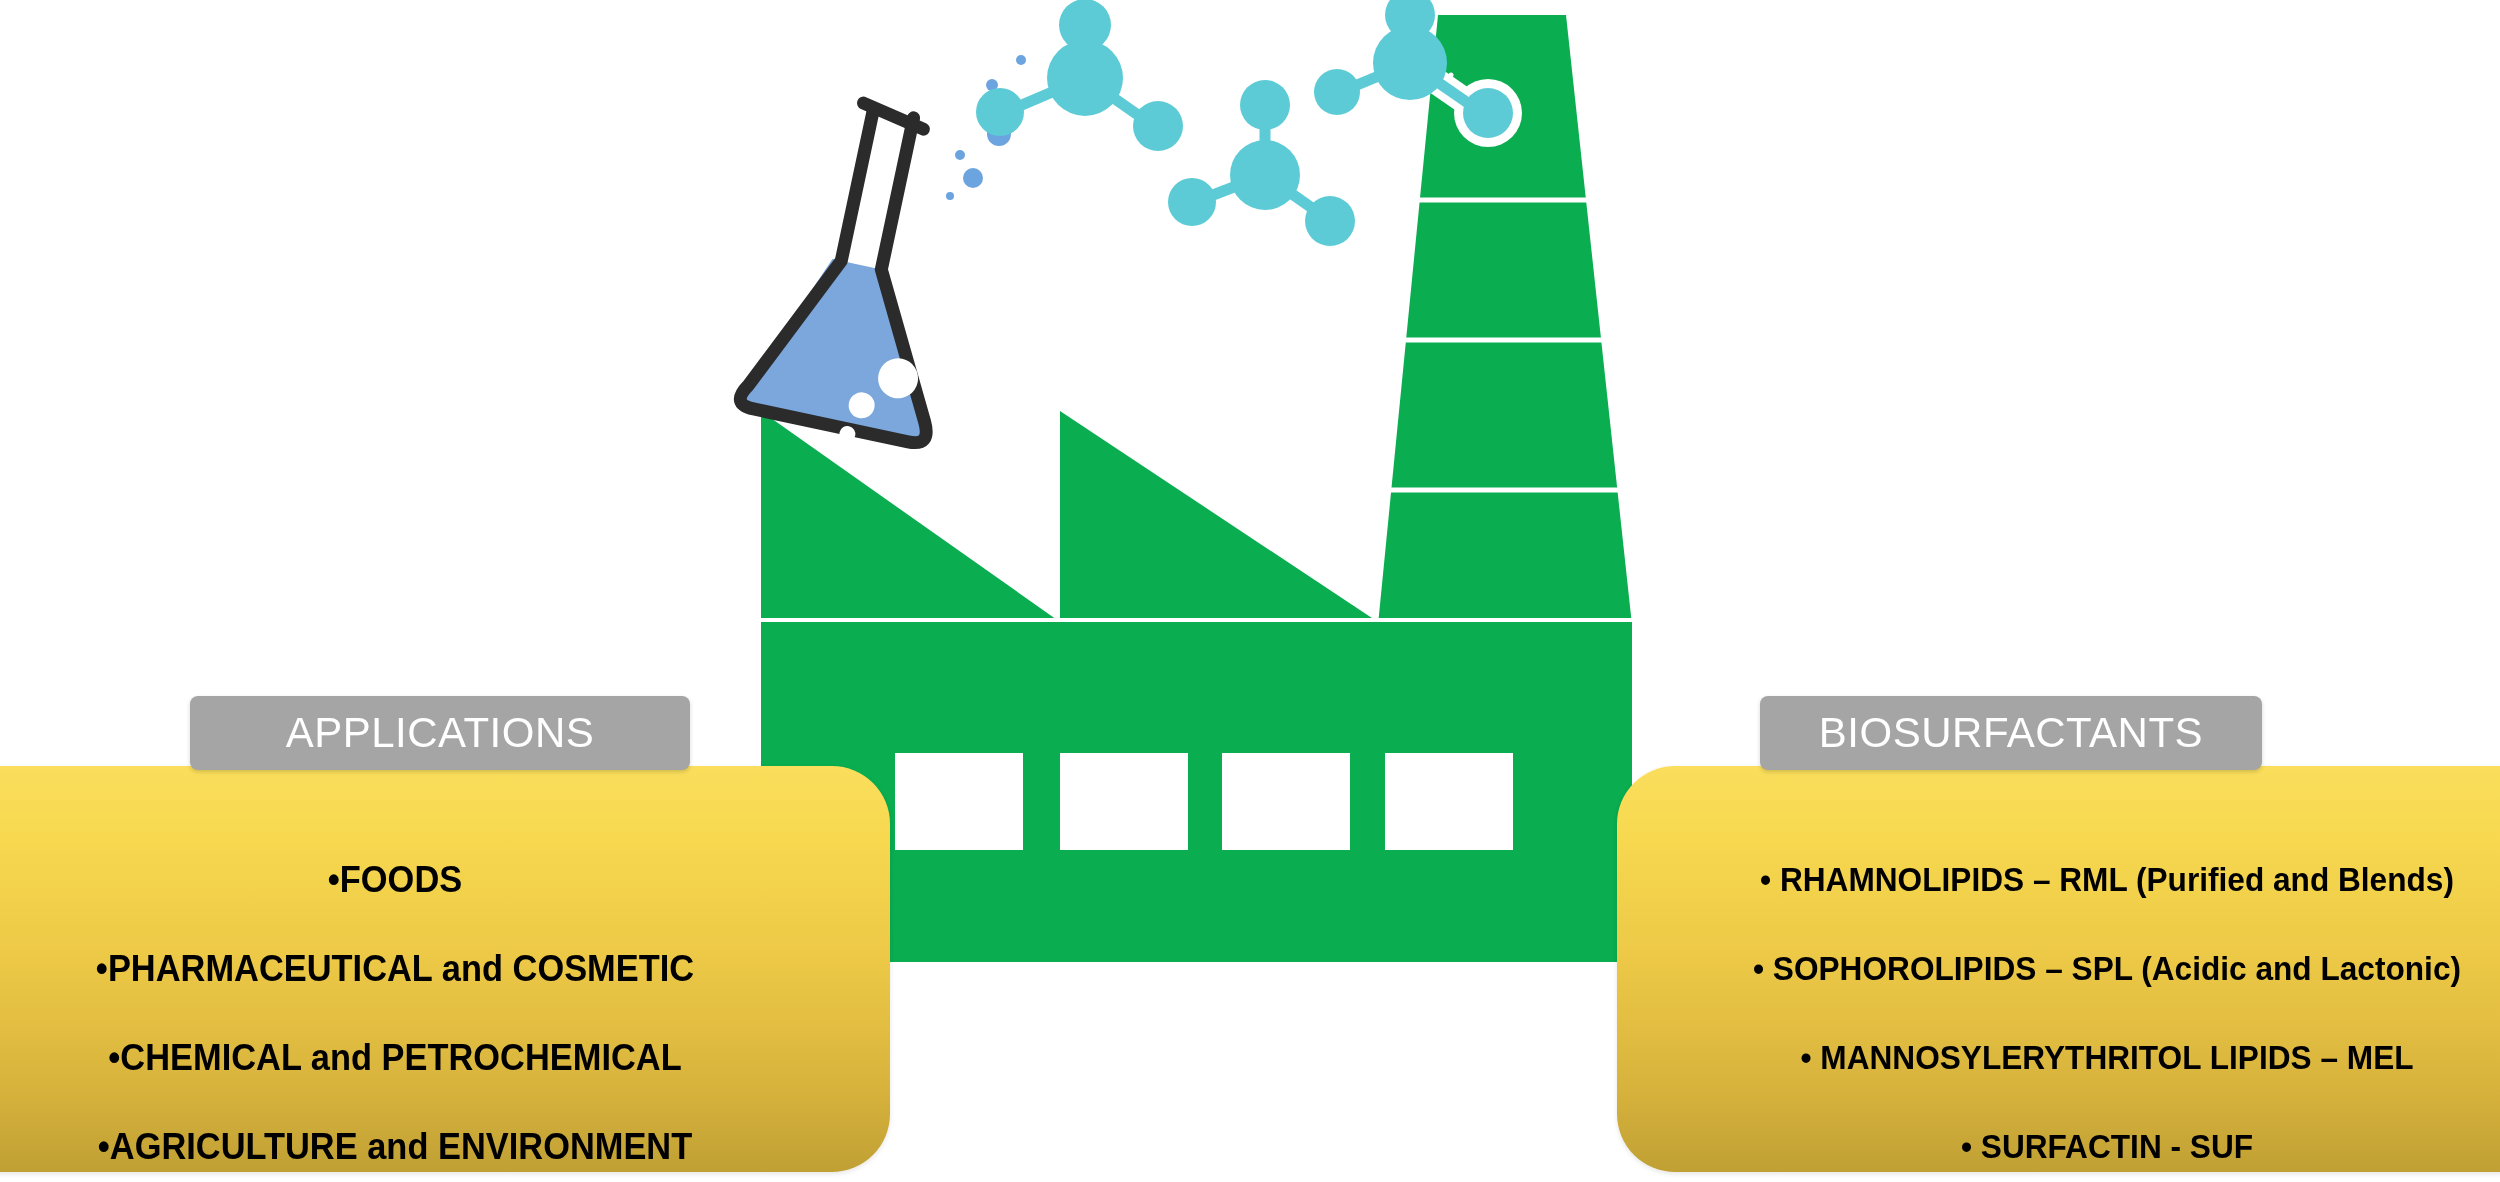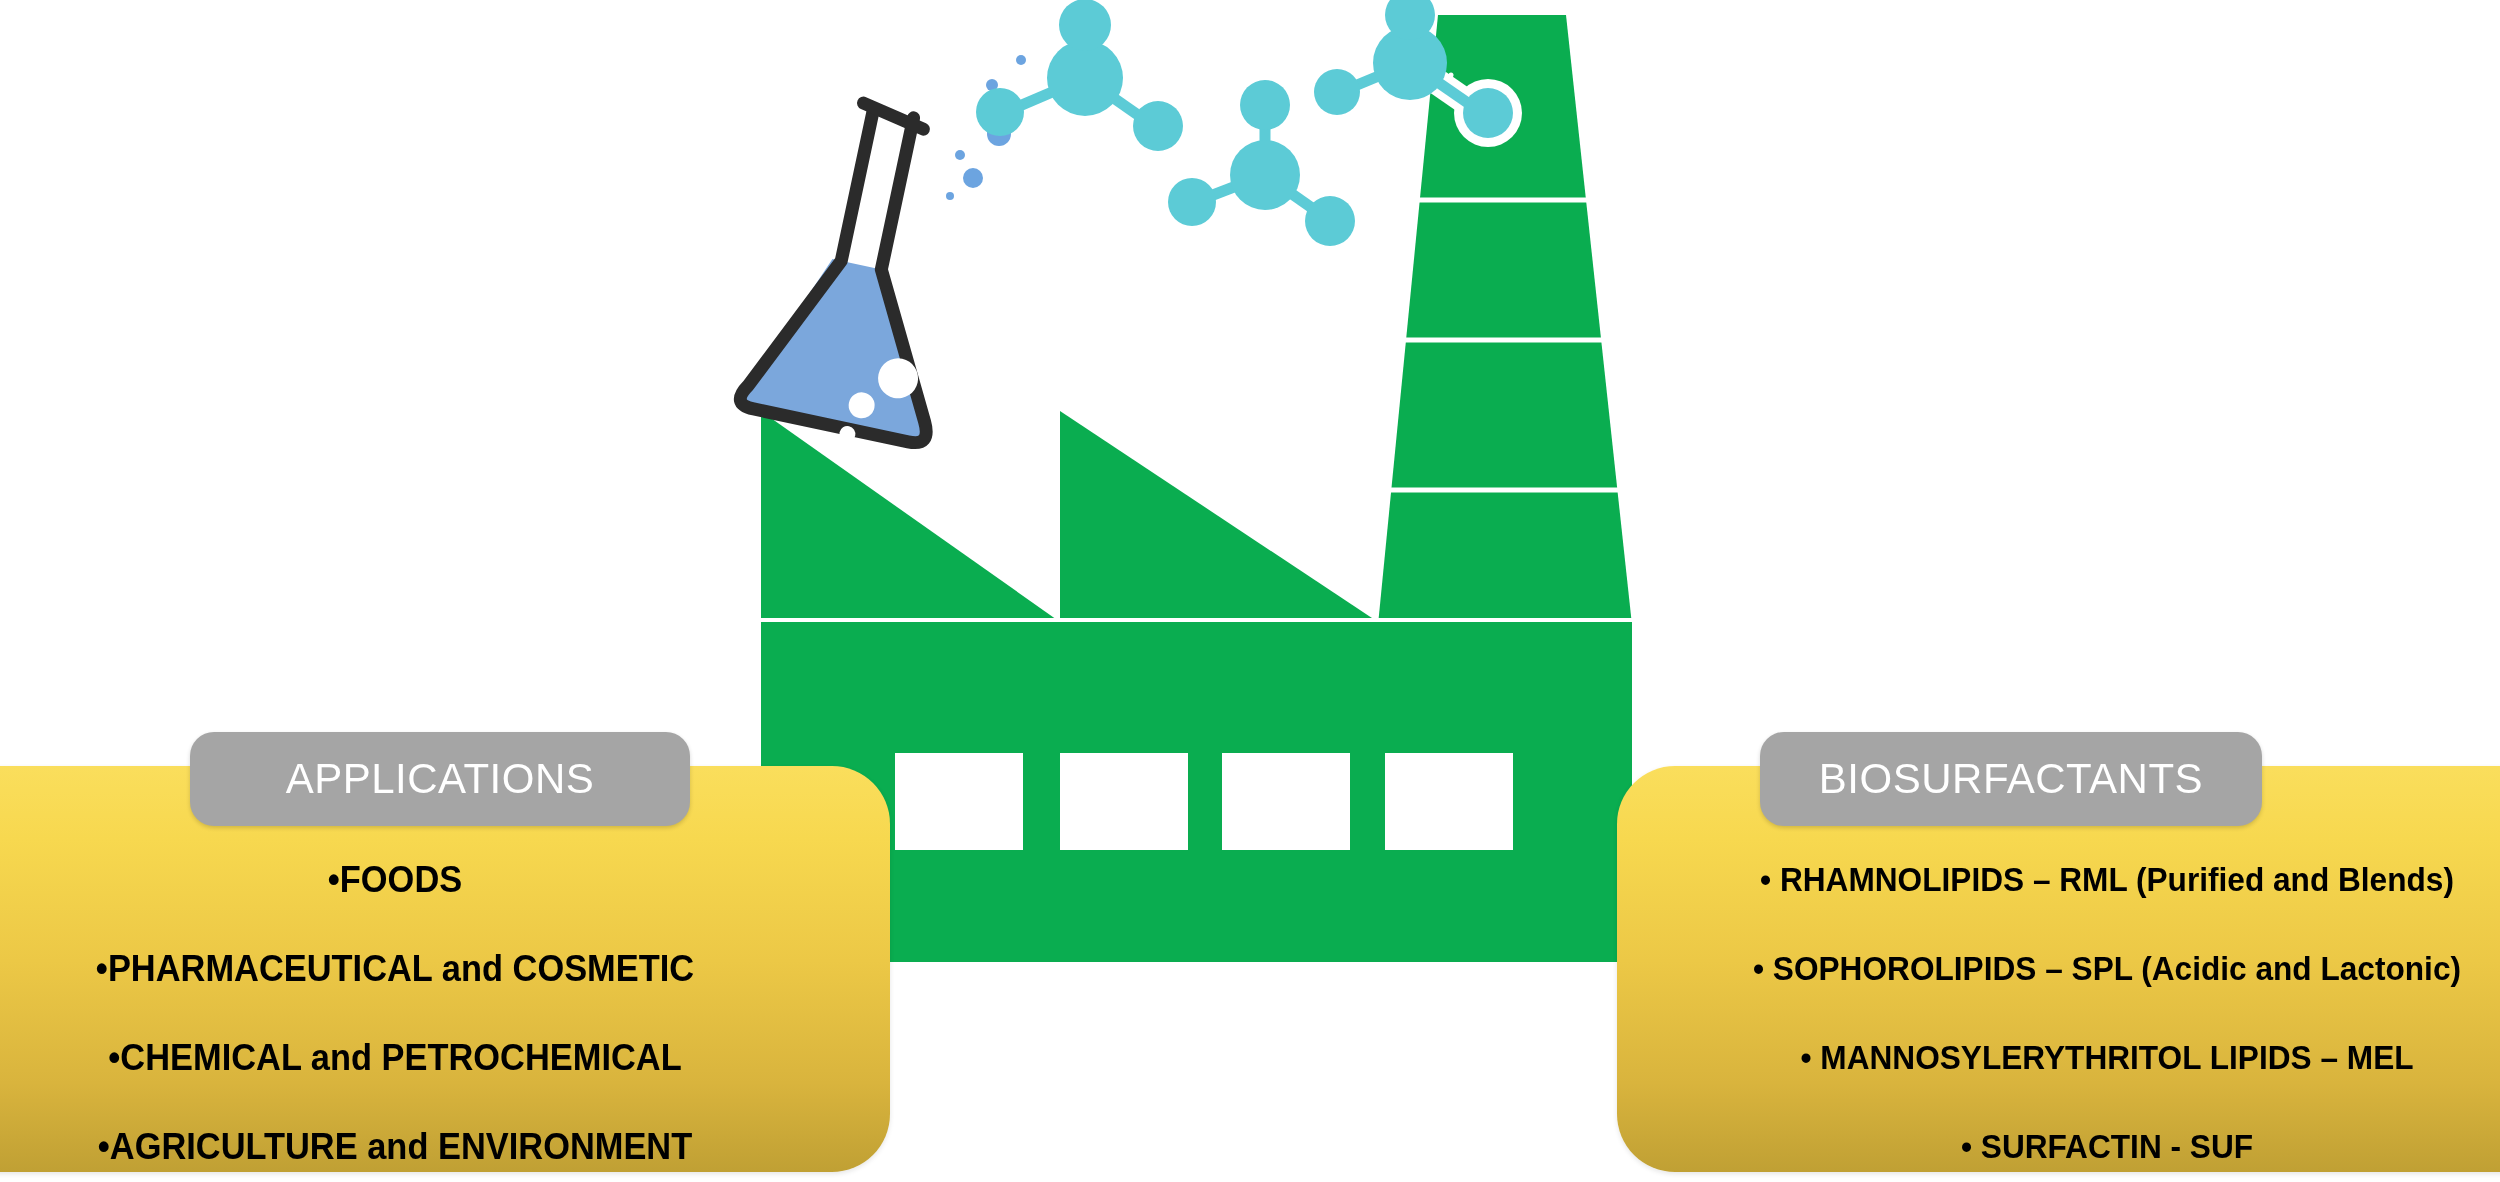--- a/index.html
+++ b/index.html
@@ -43,24 +43,24 @@
   }
   #panel-biosurfactants {
     left: 1617px;
     top: 766px;
     width: 980px;
     height: 406px;
   }
 
   .panel-banner {
     position: absolute;
-    top: 732px;
-    height: 94px;
+    top: 696px;
+    height: 74px;
     background: #a5a5a5;
-    border-radius: 24px;
+    border-radius: 8px;
     box-shadow: 0 2px 4px rgba(0,0,0,0.16);
     display: flex;
     align-items: center;
     justify-content: center;
     z-index: 40;
   }
   #banner-applications { left: 190px; width: 500px; }
   #banner-biosurfactants { left: 1760px; width: 502px; }
 
   .panel-banner-title {

